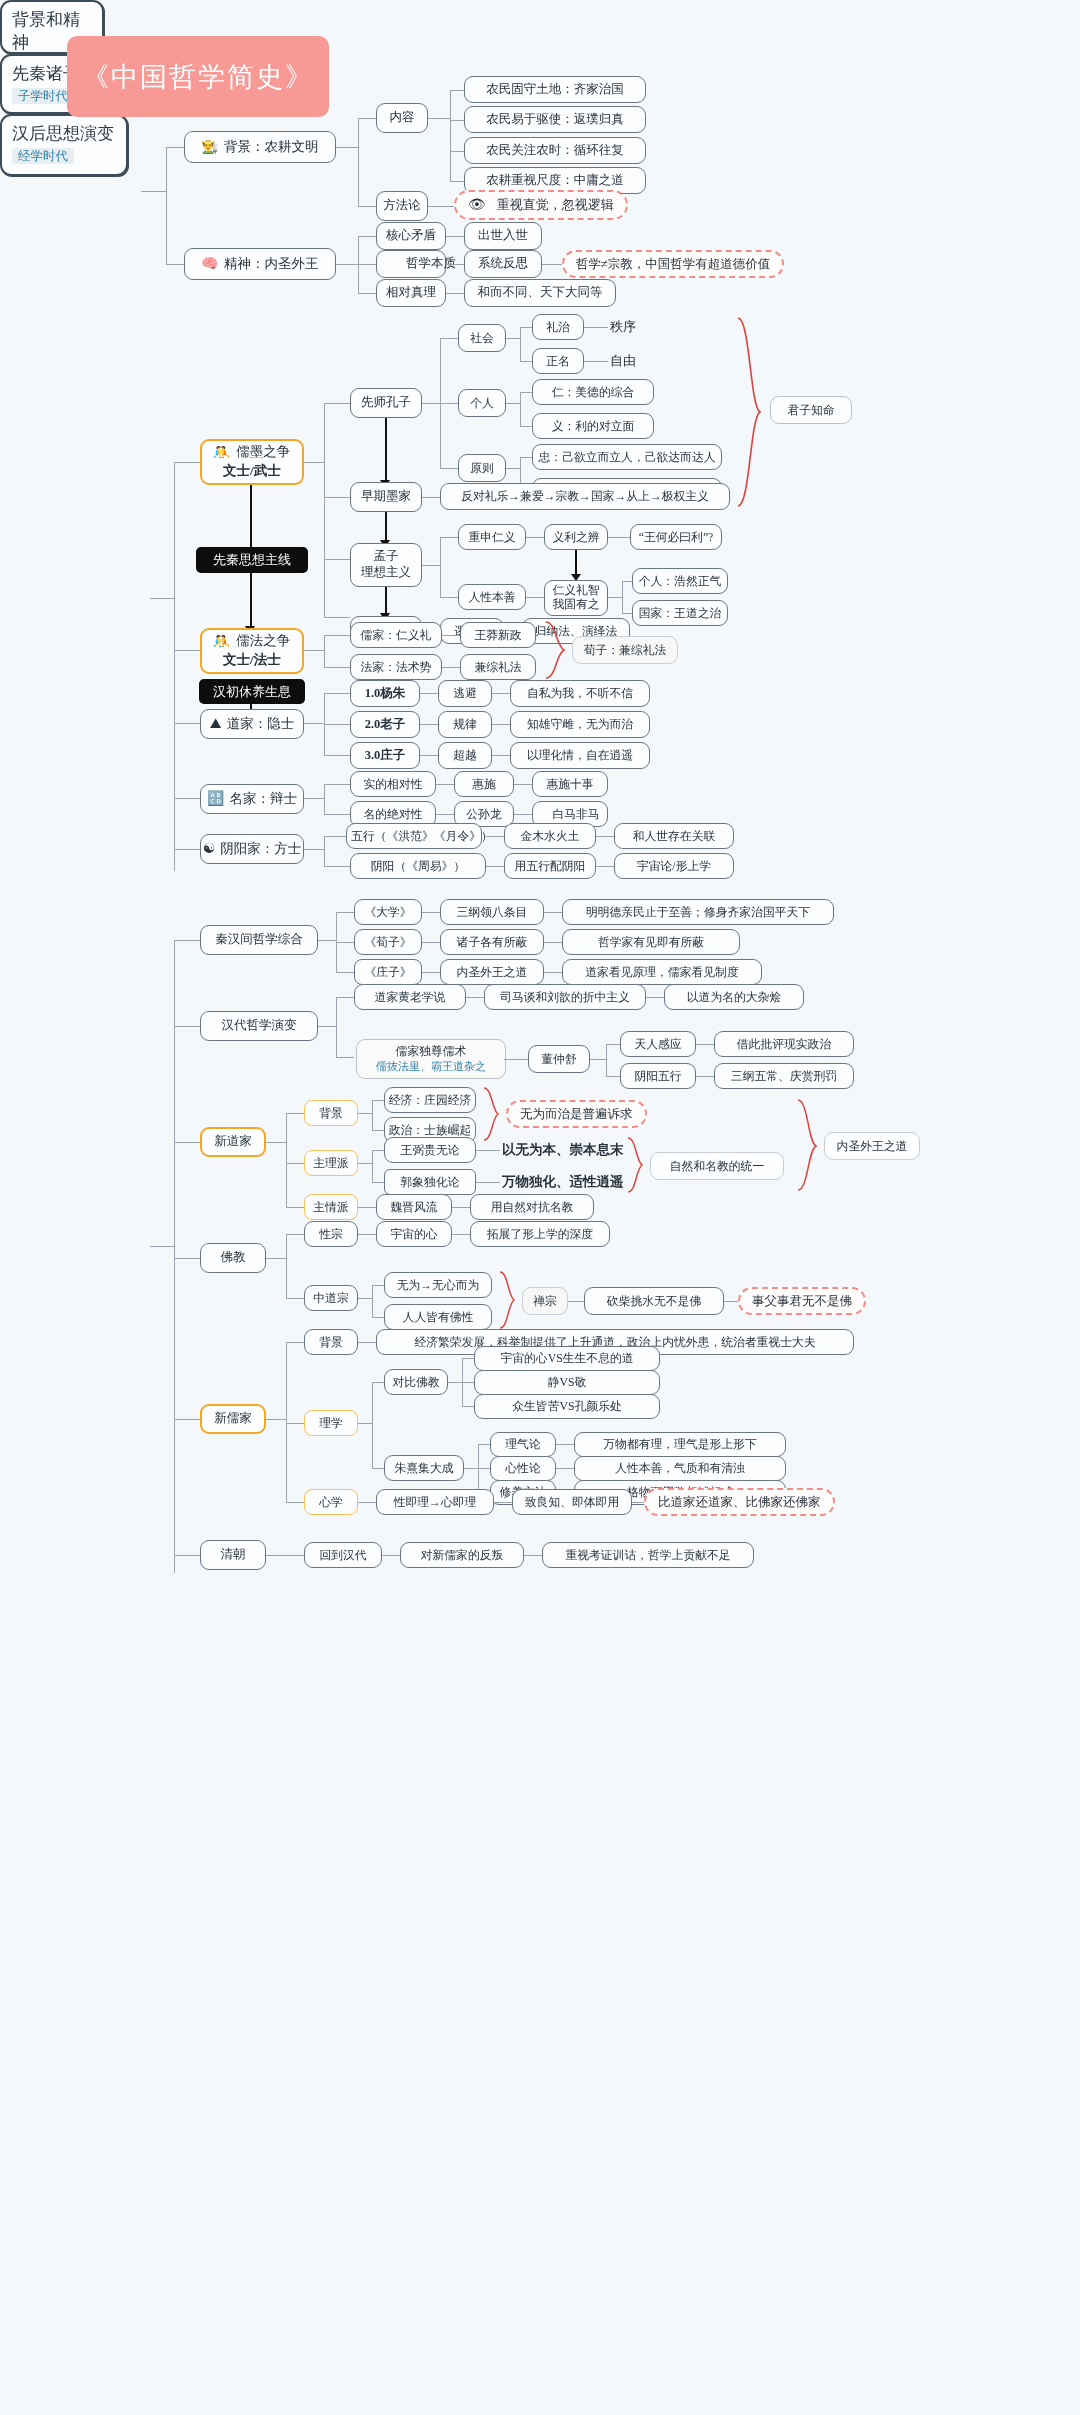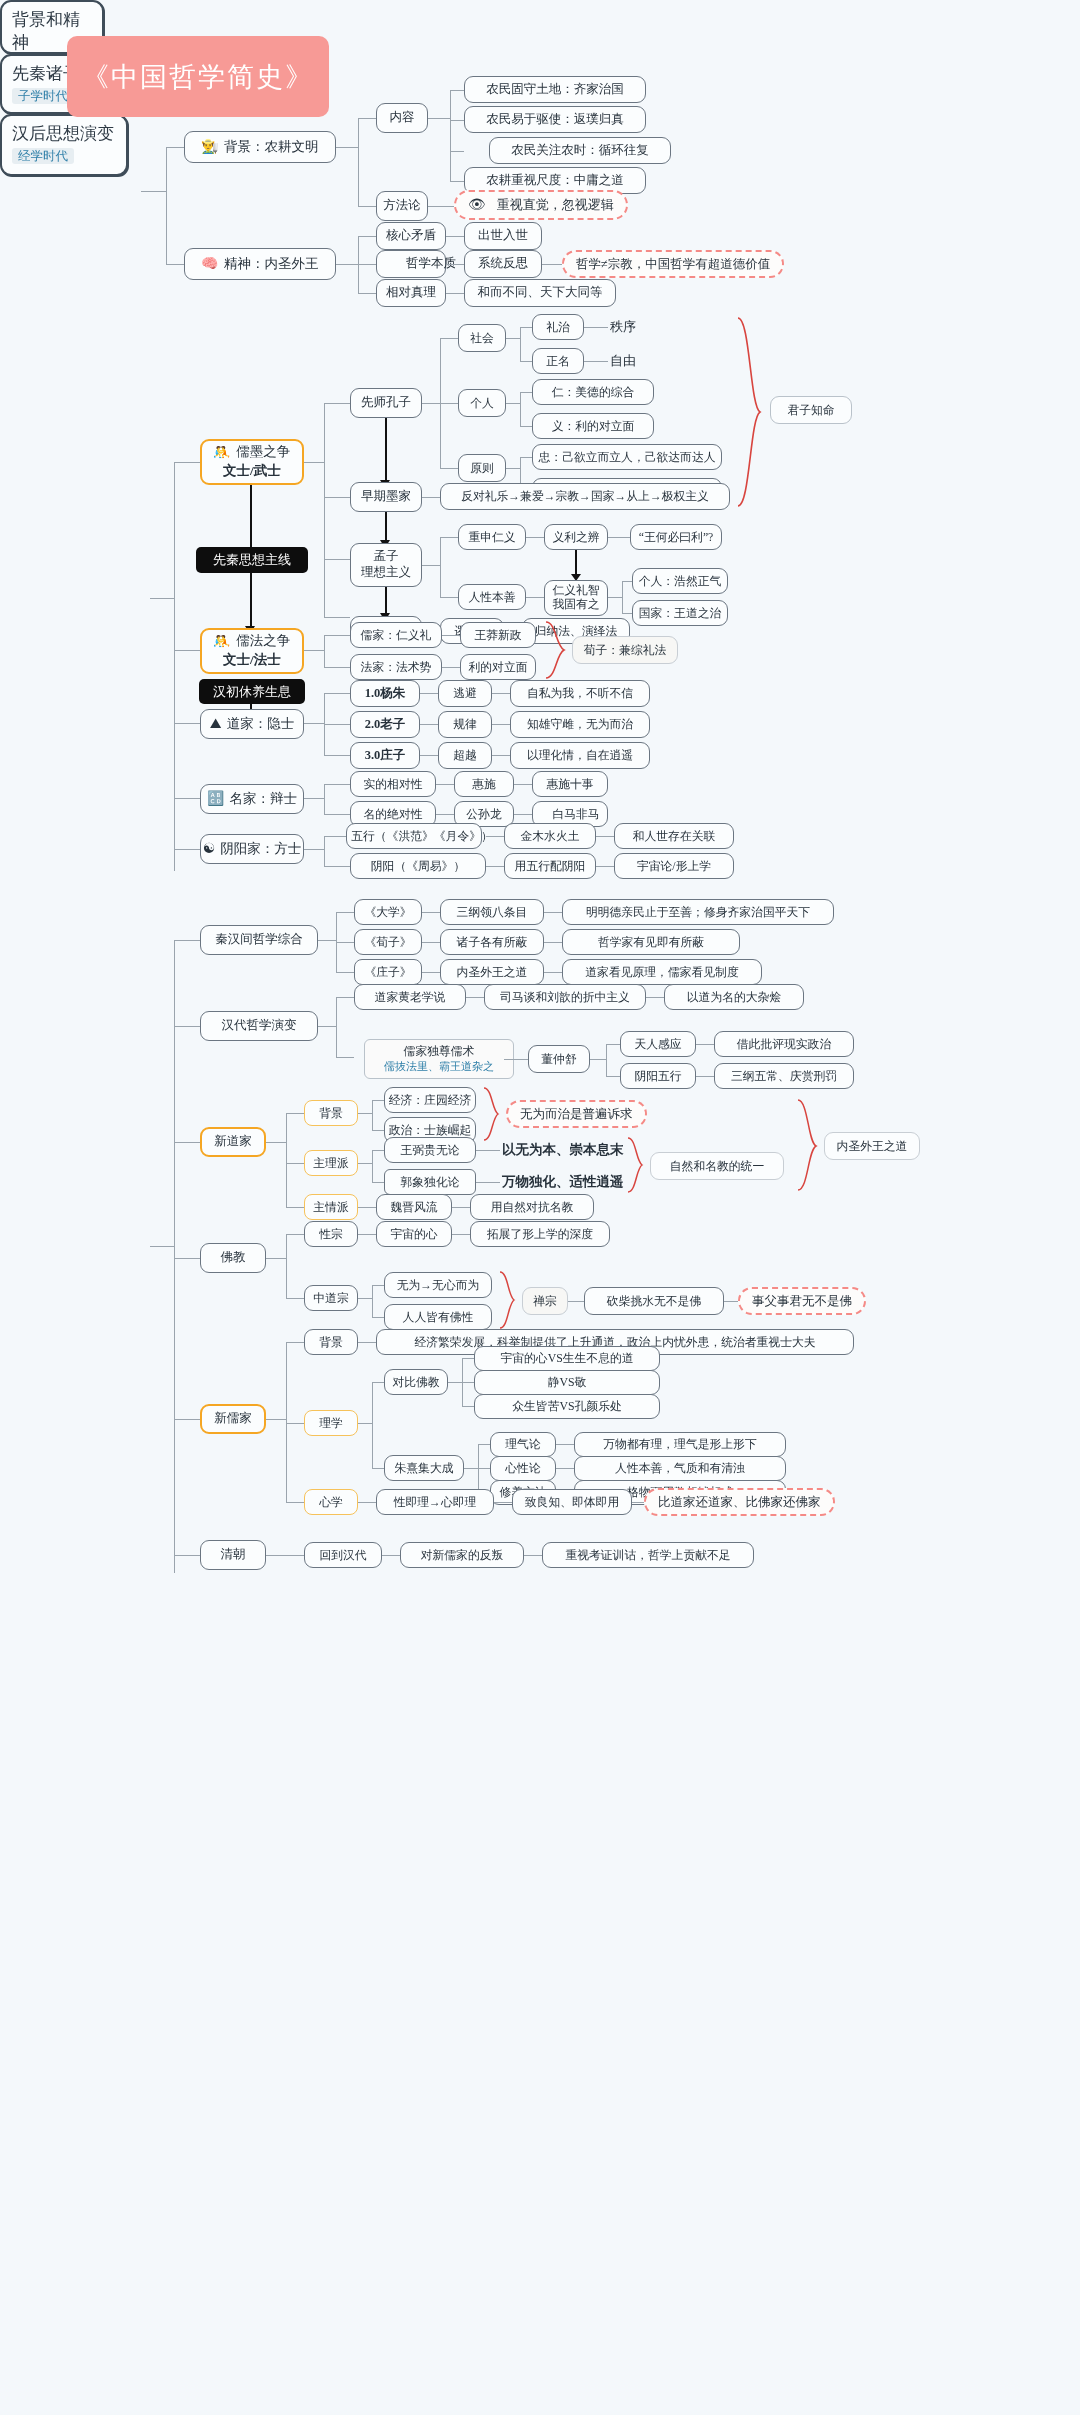--- a/index.html
+++ b/index.html
@@ -119,21 +119,21 @@
 <div class="h" style="left:450px; top:120px; width:14px;"></div>
 <div class="h" style="left:450px; top:151px; width:14px;"></div>
 <div class="h" style="left:450px; top:181px; width:14px;"></div>
 
 <div class="node sm" style="left:464px; top:76px;  width:182px; height:27px;">
     <span>农民固守土地：齐家治国</span>
   </div>
 <div class="node sm" style="left:464px; top:106px; width:182px; height:27px;">
     <span>农民易于驱使：返璞归真</span>
   </div>
-<div class="node sm" style="left:489px; top:137px; width:182px; height:27px;">
+<div class="node sm" style="left:464px; top:137px; width:182px; height:27px;">
     <span>农民关注农时：循环往复</span>
   </div>
 <div class="node sm" style="left:464px; top:167px; width:182px; height:27px;">
     <span>农耕重视尺度：中庸之道</span>
   </div>
 
 <div class="node sm" style="left:376px; top:191px; width:52px; height:30px;">
   <span>方法论</span>
 </div>
 <div class="h" style="left:428px; top:206px; width:26px;"></div>
@@ -387,21 +387,21 @@
   </div>
 <div class="node xs" style="left:350px; top:654px; width:92px; height:26px;">
     <span>法家：法术势</span>
   </div>
 <div class="h" style="left:442px; top:635px; width:18px;"></div>
 <div class="h" style="left:442px; top:667px; width:18px;"></div>
 <div class="node xs" style="left:460px; top:622px; width:76px; height:26px;">
     <span>王莽新政</span>
   </div>
 <div class="node xs" style="left:460px; top:654px; width:76px; height:26px;">
-    <span>利的对立面</span>
+    <span>兼综礼法</span>
   </div>
 <svg class="brace-svg" style="left:544px; top:620px;" width="22" height="62">
   <path d="M2,2 C12,2 12,26 20,30 C12,34 12,58 2,58" fill="none" stroke="#d8453f" stroke-width="1.6"></path>
 </svg>
 <div class="node xs" style="left:572px; top:636px; width:106px; height:28px; border-color:#c8ced4; background:#f7f7f5;">
     <span>荀子：兼综礼法</span>
   </div>
 
 <div class="h" style="left:304px; top:723px; width:20px;"></div>
 <div class="v" style="left:324px; top:693px; height:62px;"></div>
@@ -563,21 +563,21 @@
   </div>
 <div class="h" style="left:466px; top:997px; width:18px;"></div>
 <div class="node xs" style="left:484px; top:984px; width:162px; height:26px;">
     <span>司马谈和刘歆的折中主义</span>
   </div>
 <div class="h" style="left:646px; top:997px; width:18px;"></div>
 <div class="node xs" style="left:664px; top:984px; width:140px; height:26px;">
     <span>以道为名的大杂烩</span>
   </div>
 
-<div class="node xs" style="left:364px; top:1039px; width:150px; height:40px; flex-direction:column; gap:1px; border-color:#b9c2ca; background:#fafafa;border-radius:6px;">
+<div class="node xs" style="left:356px; top:1039px; width:150px; height:40px; flex-direction:column; gap:1px; border-color:#b9c2ca; background:#fafafa;">
   <div>儒家独尊儒术</div>
   <div style="font-size:11px; color:#2f7fa8;">儒抜法里、霸王道杂之</div>
 </div>
 <div class="h" style="left:504px; top:1059px; width:24px;"></div>
 <div class="node xs" style="left:528px; top:1045px; width:62px; height:28px;">
     <span>董仲舒</span>
   </div>
 <div class="h" style="left:590px; top:1059px; width:16px;"></div>
 <div class="v" style="left:606px; top:1044px; height:32px;"></div>
 <div class="h" style="left:606px; top:1044px; width:14px;"></div>

